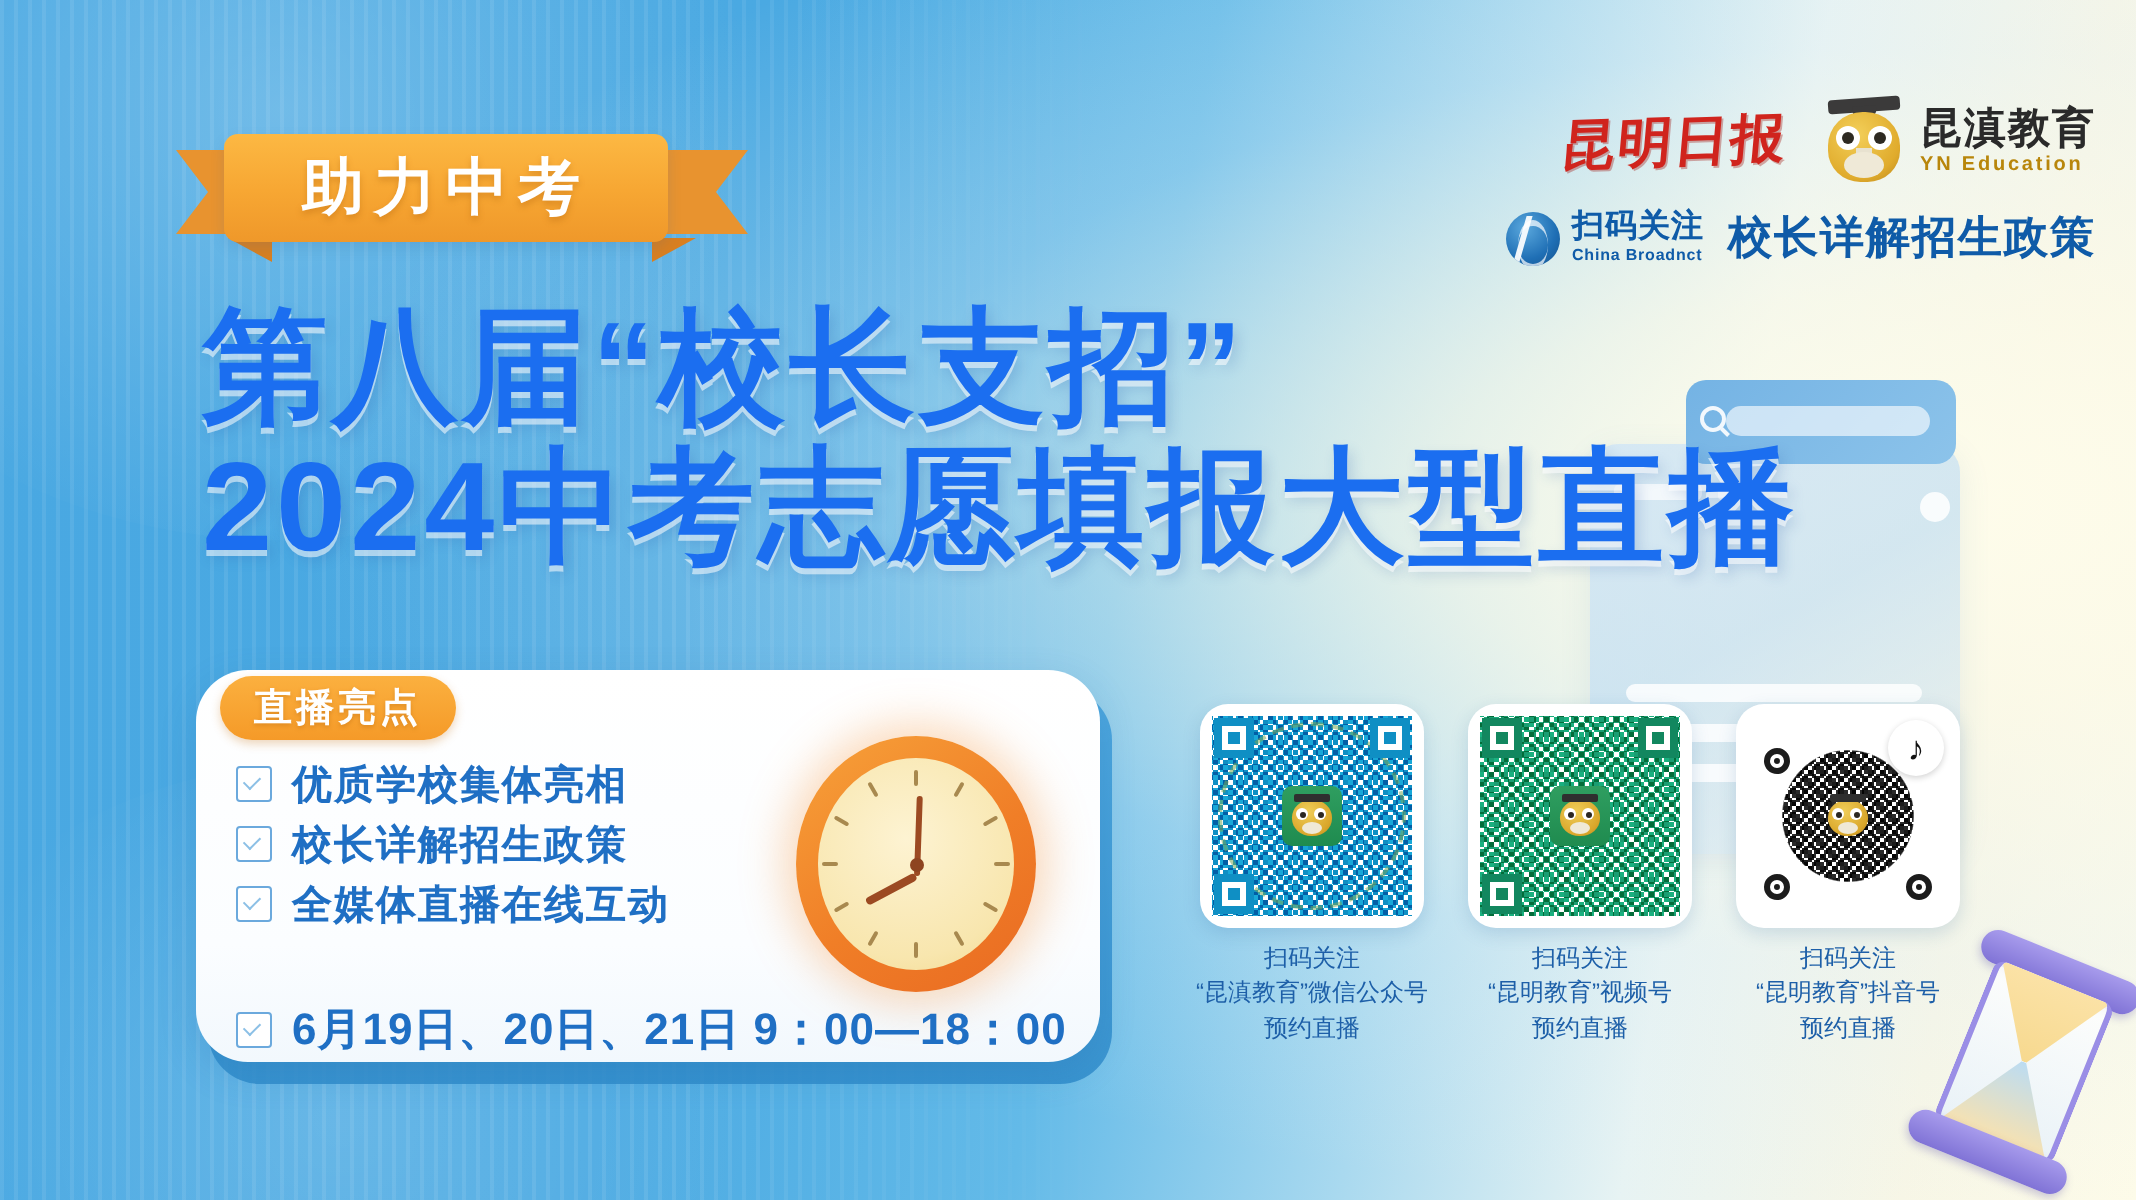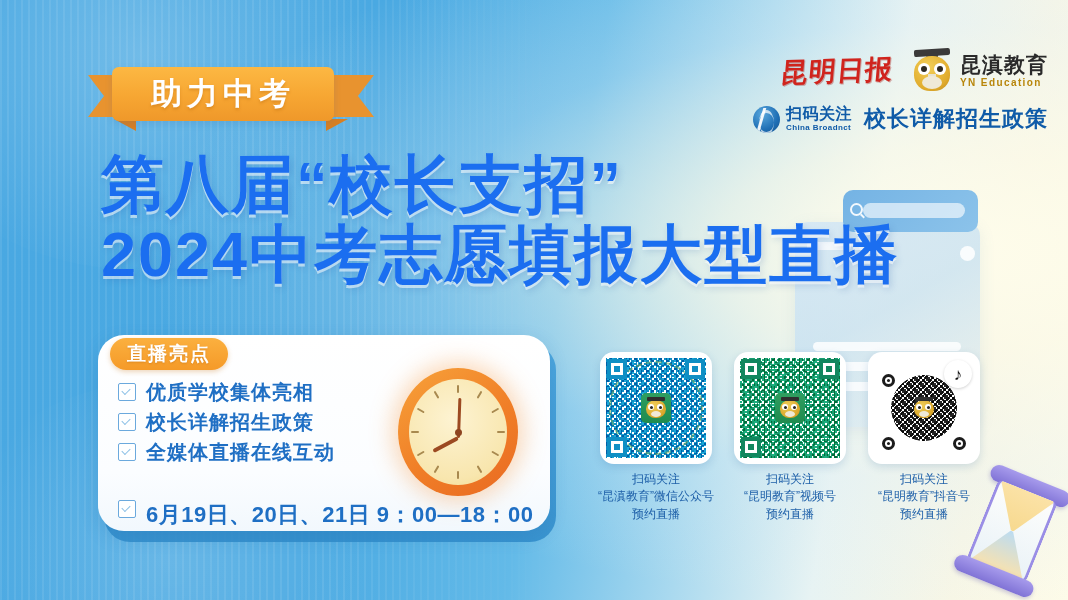--- a/index.html
+++ b/index.html
@@ -143,21 +143,21 @@
   .bullets{position:absolute;left:118px;top:378px;}
   .brow{display:flex;align-items:center;gap:10px;height:28px;margin-bottom:2px;}
   .chk{
     width:16px;height:16px;border:1.6px solid #6ba9dd;border-radius:2px;position:relative;flex:none;background:#fff;
   }
   .chk:after{
     content:"";position:absolute;left:3px;top:4px;width:7px;height:4px;
     border-left:1.8px solid #8cc0e6;border-bottom:1.8px solid #8cc0e6;transform:rotate(-45deg);
   }
   .brow .bt{font-size:20px;font-weight:bold;color:#1f6fc4;letter-spacing:1px;white-space:nowrap;}
-  .timerow{position:absolute;left:118px;top:500px;display:flex;gap:10px;}
+  .timerow{position:absolute;left:118px;top:500px;display:flex;align-items:center;gap:10px;}
   .timerow .tt{font-size:22px;font-weight:bold;color:#1f6fc4;letter-spacing:0.5px;white-space:nowrap;}
 
   
   .clock{position:absolute;left:398px;top:368px;width:120px;height:128px;}
   .clock .ring{
     position:absolute;inset:0;border-radius:50%;
     background:linear-gradient(145deg,#f7a23a 0%,#f07e27 55%,#e96a22 100%);
     box-shadow:0 0 22px 6px rgba(245,150,60,0.35);
   }
   .clock .face{

